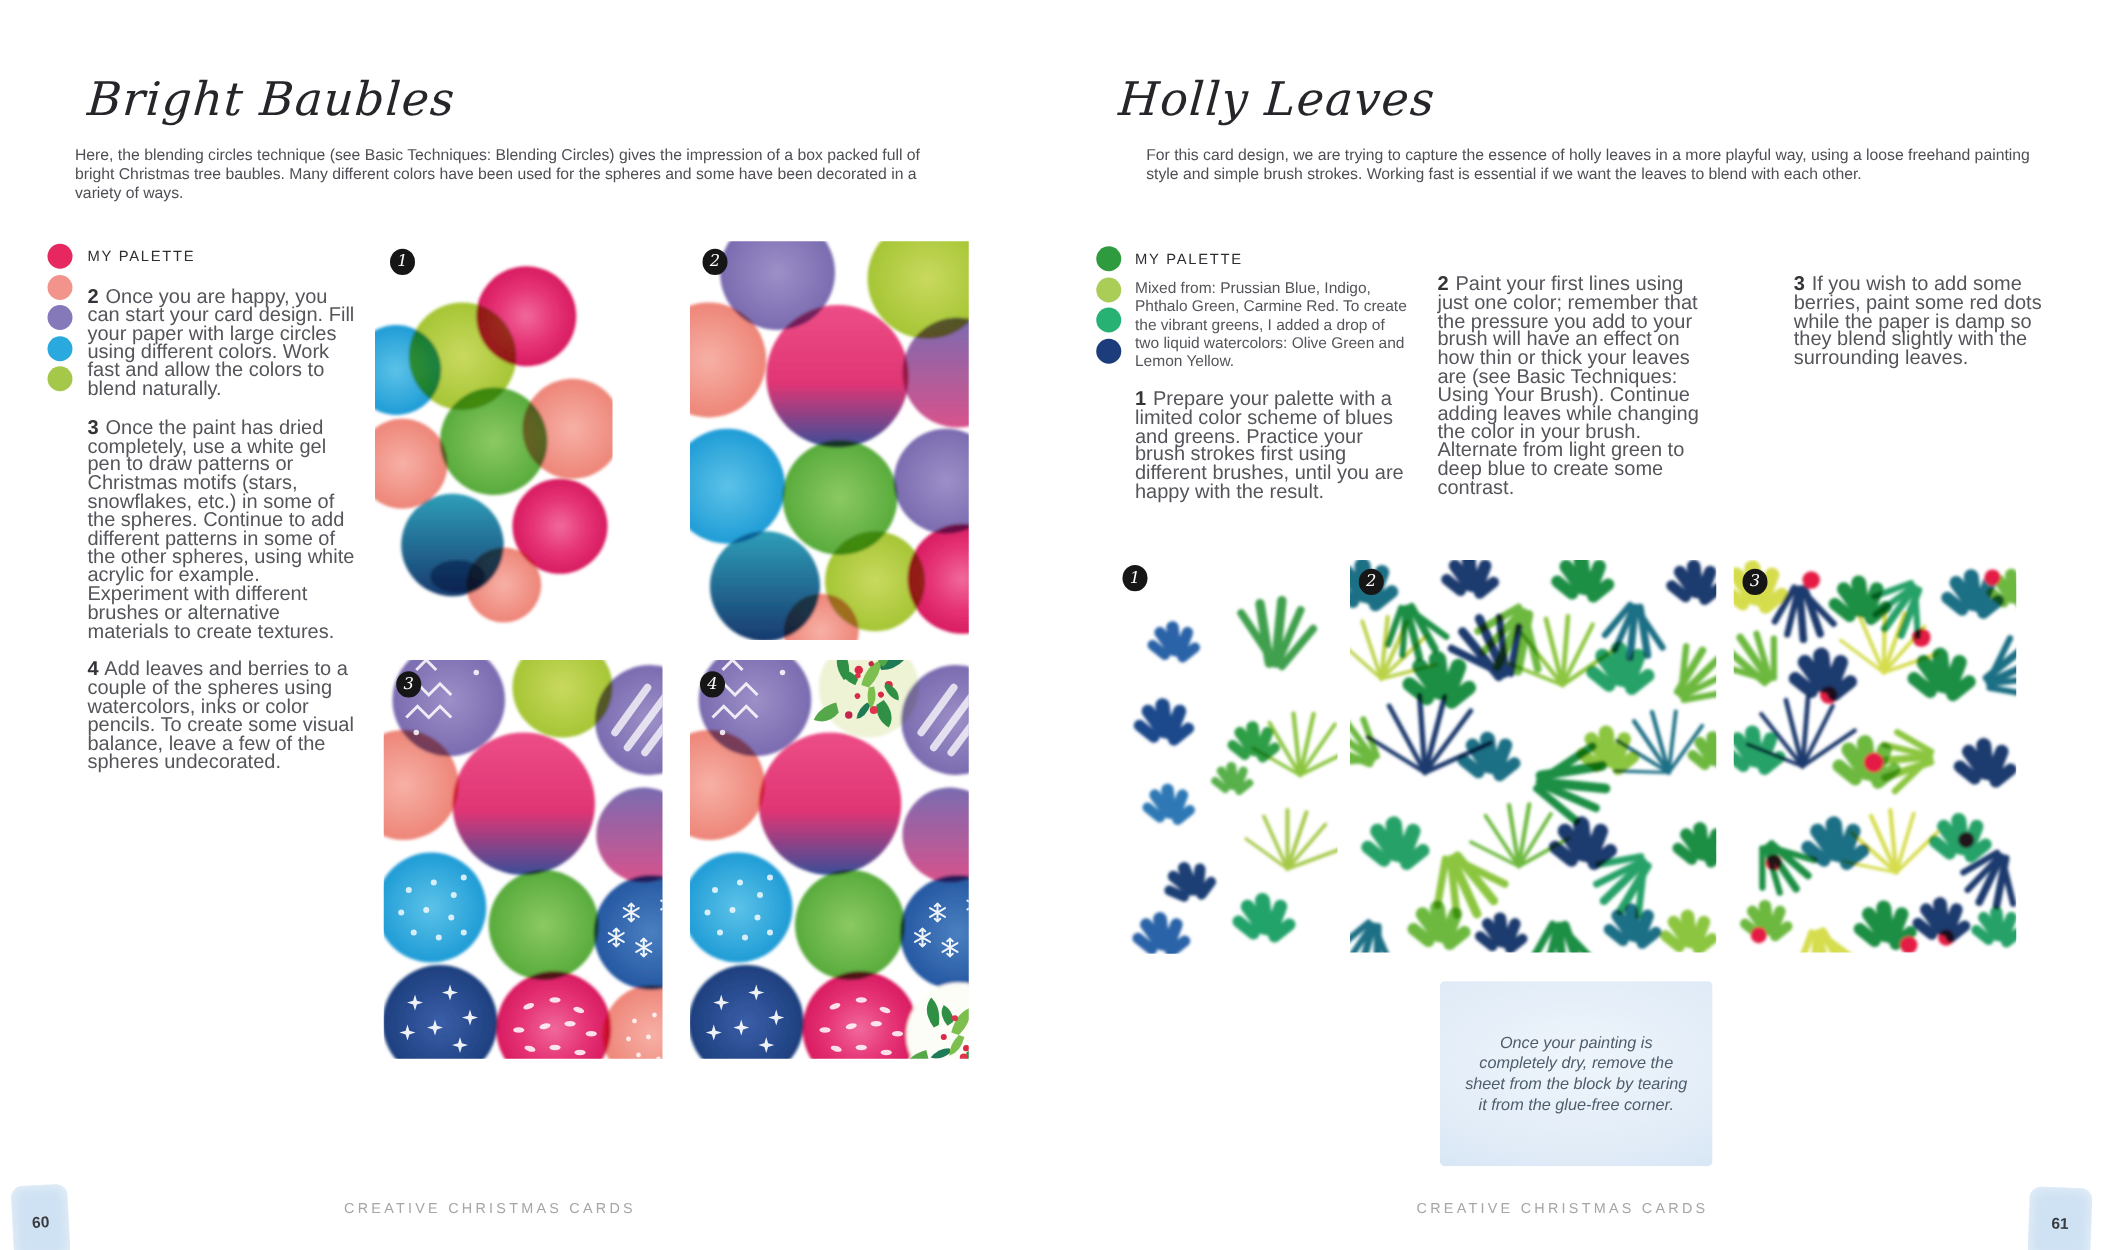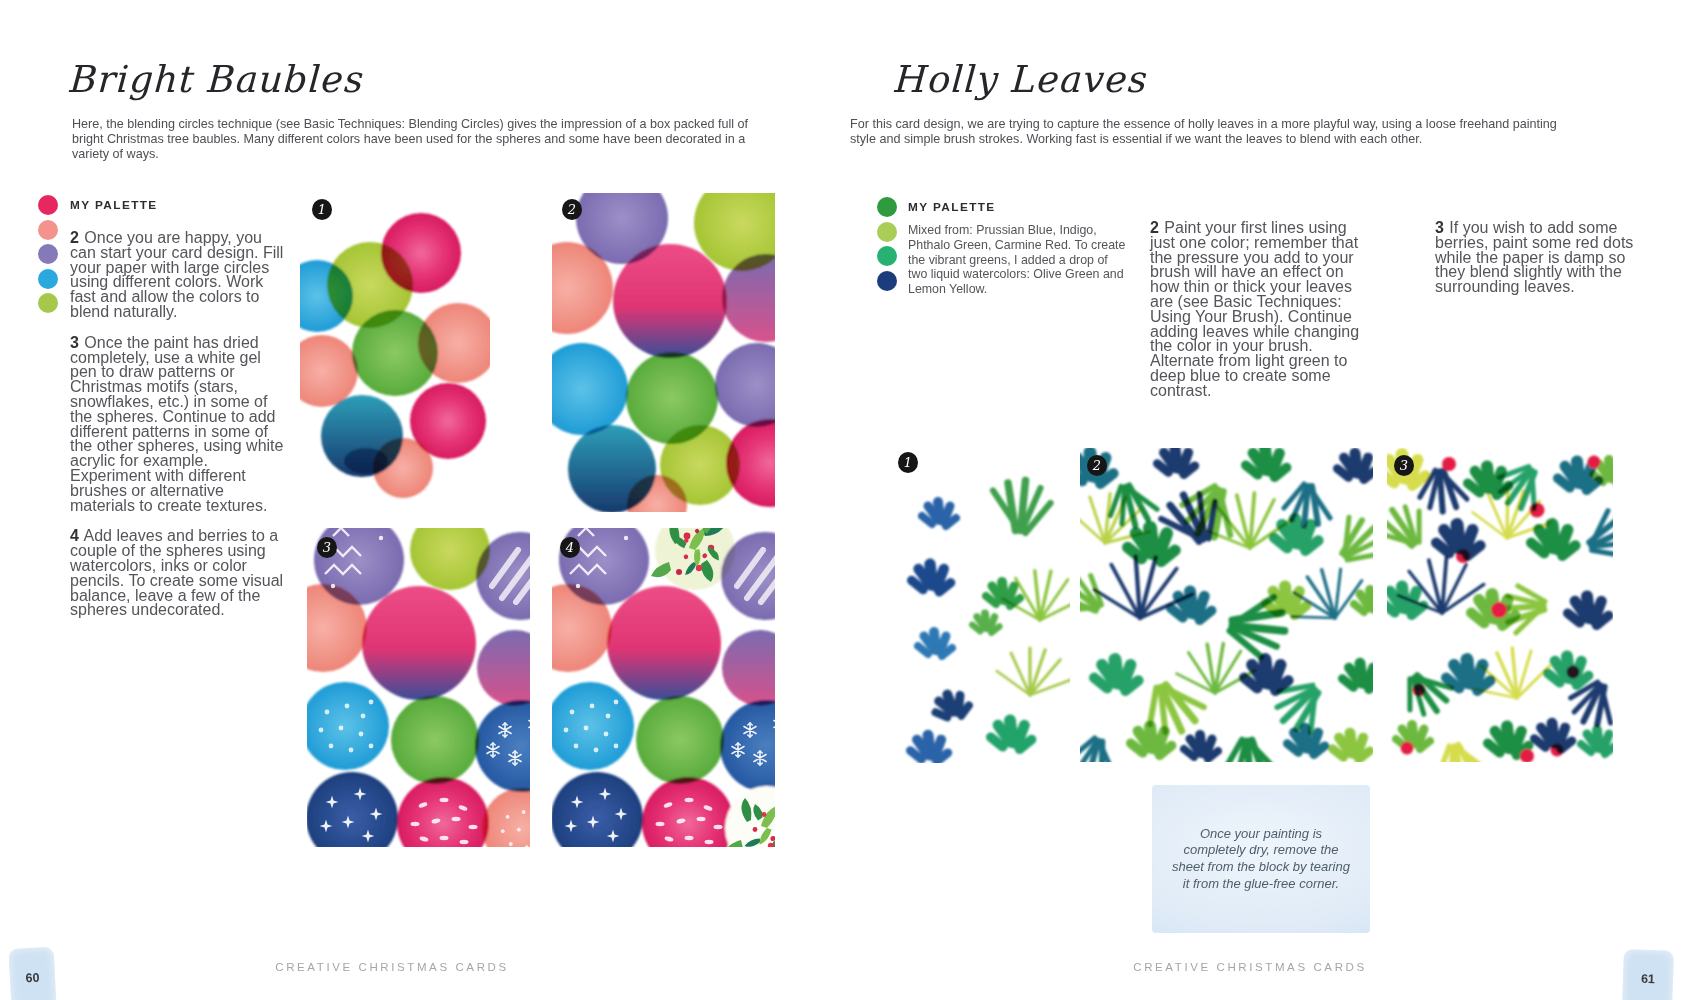--- a/index.html
+++ b/index.html
@@ -8,21 +8,21 @@
     background:#ffffff;color:#54555a;
     font-family:"Liberation Sans", sans-serif;
   }
   .abs{position:absolute}
   .page-title{
     font-family:"DejaVu Serif", serif;font-style:italic;font-weight:500;
     font-size:37px;color:#26262a;letter-spacing:1px;transform:skewX(-4deg);
     white-space:nowrap;
   }
   .intro{font-size:12.6px;line-height:15.1px;color:#4e4f54}
-  .palhead{font-size:11.8px;font-weight:bold;letter-spacing:1.4px;color:#2c2d31;line-height:20px}
+  .palhead{font-size:11.8px;font-weight:normal;letter-spacing:1.4px;color:#2c2d31;line-height:20px}
   .paldesc{margin:6px 0 0;font-size:12.4px;line-height:14.8px}
   .step{margin:16px 0 0;font-size:16px;line-height:14.8px}
   .step b{color:#333438;padding-right:1px}
   .rail{display:flex;flex-direction:column;gap:4.5px}
   .swatch{width:20px;height:20px;border-radius:50%;display:block}
   figure.fig{margin:0;position:absolute}
   figure.fig svg{display:block;width:100%;height:100%}
   .badge{
     position:absolute;width:20px;height:21px;border-radius:50%;
     background:#161616;color:#fff;display:flex;align-items:center;justify-content:center;
@@ -169,21 +169,21 @@
       <path d="M0 0 L-12 -48" stroke-width="3.4"></path>
       <path d="M0 0 L4 -50" stroke-width="3.4"></path>
       <path d="M0 0 L22 -44" stroke-width="3"></path>
       <path d="M0 0 L38 -26" stroke-width="3"></path>
       <path d="M0 0 L-40 -16" stroke-width="2.6"></path>
     </g>
   </defs>
 </svg>
 
 <div class="abs page-title" style="left:70px;top:58px">Bright Baubles</div>
-<p class="abs intro" style="left:72px;top:104px;width:680px">Here, the blending circles technique (see Basic Techniques: Blending Circles) gives the impression of a box packed full of bright Christmas tree baubles. Many different colors have been used for the spheres and some have been decorated in a variety of ways.</p>
+<p class="abs intro" style="left:60px;top:104px;width:680px">Here, the blending circles technique (see Basic Techniques: Blending Circles) gives the impression of a box packed full of bright Christmas tree baubles. Many different colors have been used for the spheres and some have been decorated in a variety of ways.</p>
 
 <div class="abs rail" style="left:38px;top:195px">
   <span class="swatch" style="background-color: rgb(230, 39, 96);"></span>
   <span class="swatch" style="background-color: rgb(242, 148, 140);"></span>
   <span class="swatch" style="background-color: rgb(133, 121, 186);"></span>
   <span class="swatch" style="background-color: rgb(42, 169, 222);"></span>
   <span class="swatch" style="background-color: rgb(165, 200, 75);"></span>
 </div>
 
 <div class="abs" style="left:70px;top:195px;width:218px">
@@ -321,32 +321,33 @@
     <use href="#dashesW" transform="translate(136 295)"></use>
     <g transform="translate(215 300)">
         <use href="#hollyPatch"></use>
         <use href="#hollyPatch" transform="rotate(180) scale(.75)"></use>
       </g>
   </svg>
   <span class="badge" style="left:8px;top:9px">4</span>
 </figure>
 
 <div class="abs page-title" style="left:895px;top:58px">Holly Leaves</div>
-<p class="abs intro" style="left:850px;top:104px;width:722px">For this card design, we are trying to capture the essence of holly leaves in a more playful way, using a loose freehand painting style and simple brush strokes. Working fast is essential if we want the leaves to blend with each other.</p>
+<p class="abs intro" style="left:917px;top:104px;width:722px">For this card design, we are trying to capture the essence of holly leaves in a more playful way, using a loose freehand painting style and simple brush strokes. Working fast is essential if we want the leaves to blend with each other.</p>
 
 <div class="abs rail" style="left:877px;top:197px">
   <span class="swatch" style="background-color: rgb(47, 155, 63);"></span>
   <span class="swatch" style="background-color: rgb(169, 205, 87);"></span>
   <span class="swatch" style="background-color: rgb(39, 178, 116);"></span>
   <span class="swatch" style="background-color: rgb(29, 60, 124);"></span>
 </div>
 
 <div class="abs" style="left:908px;top:197px;width:218px">
   <div class="palhead">MY PALETTE</div>
   <p class="paldesc">Mixed from: Prussian Blue, Indigo, Phthalo Green, Carmine Red. To create the vibrant greens, I added a drop of two liquid watercolors: Olive Green and Lemon Yellow.</p>
+  <p class="step"><b>1</b> <span>Prepare your palette with a limited color scheme of blues and greens. Practice your brush strokes first using different brushes, until you are happy with the result.</span></p>
 </div>
 
 <div class="abs" style="left:1150px;top:221px;width:222px">
   <p class="step" style="margin-top:0"><b>2</b> <span>Paint your first lines using just one color; remember that the pressure you add to your brush will have an effect on how thin or thick your leaves are (see Basic Techniques: Using Your Brush). Continue adding leaves while changing the color in your brush. Alternate from light green to deep blue to create some contrast.</span></p>
 </div>
 
 <div class="abs" style="left:1435px;top:221px;width:218px">
   <p class="step" style="margin-top:0"><b>3</b> <span>If you wish to add some berries, paint some red dots while the paper is damp so they blend slightly with the surrounding leaves.</span></p>
 </div>
 

